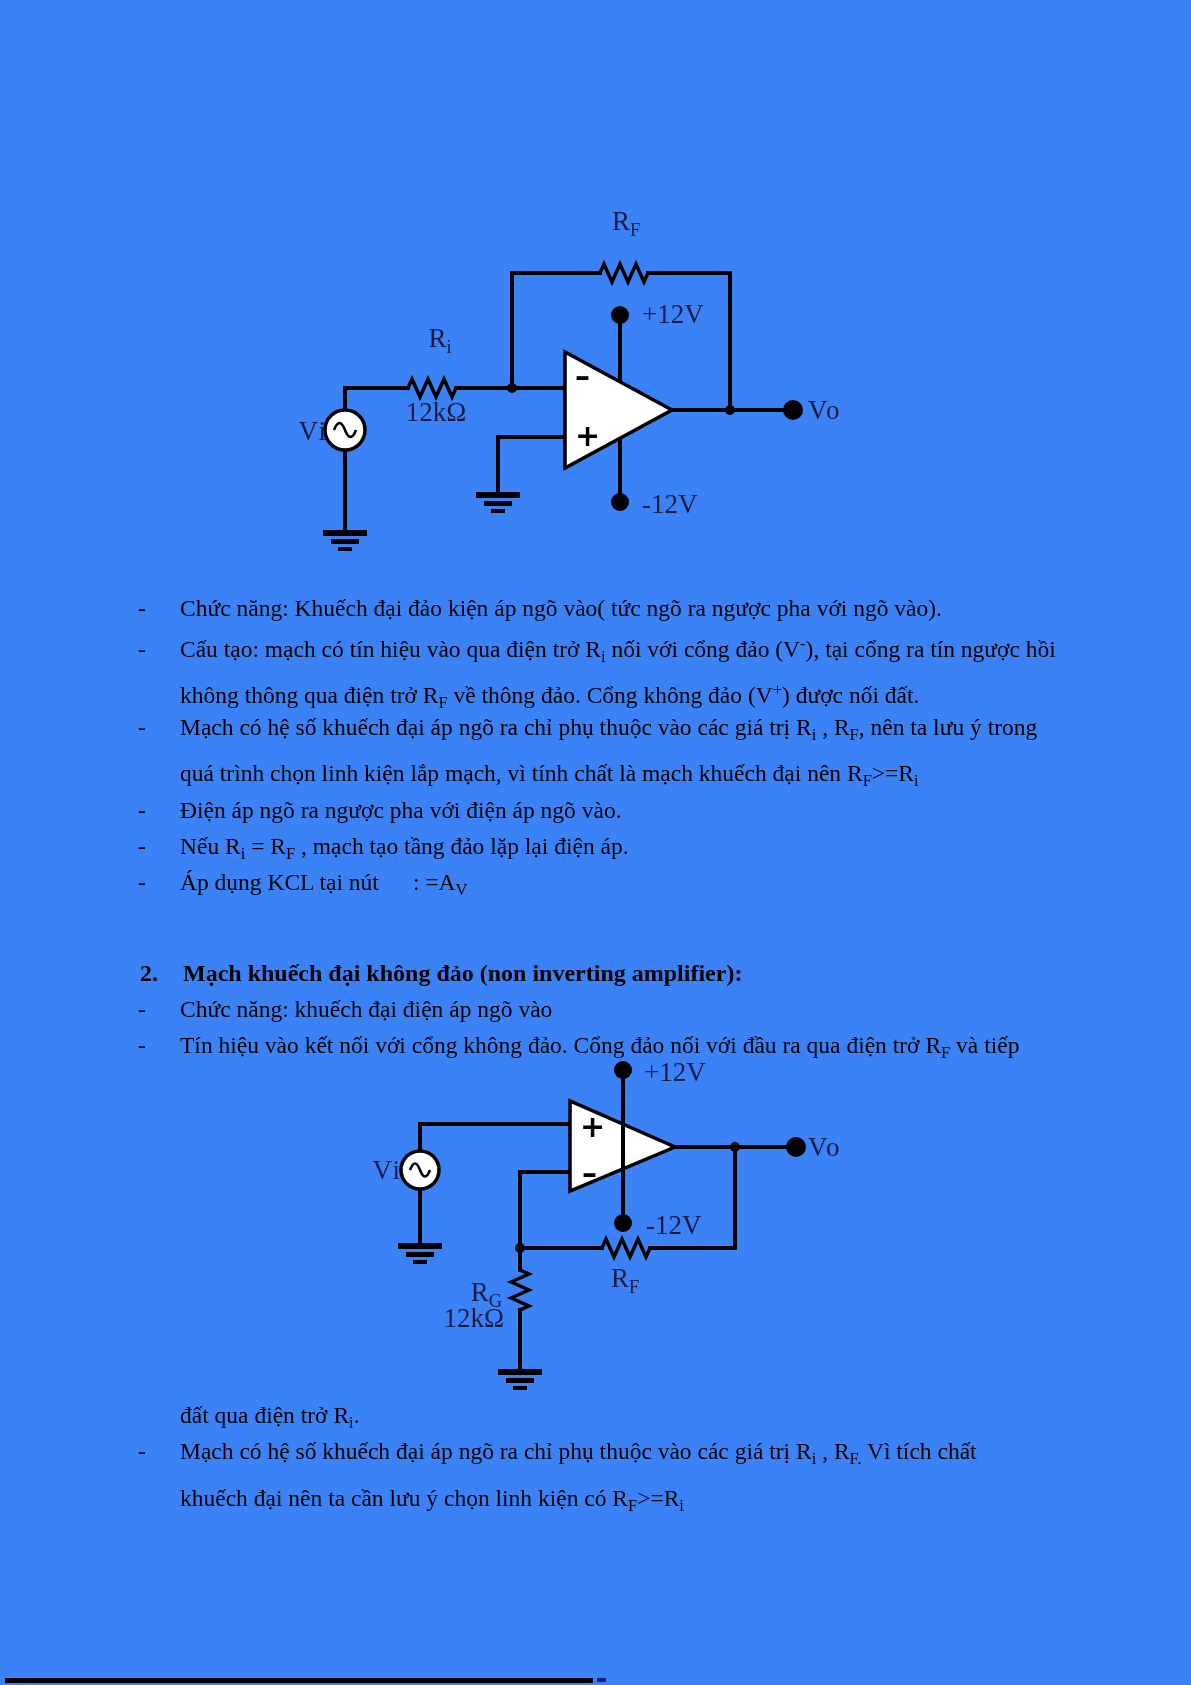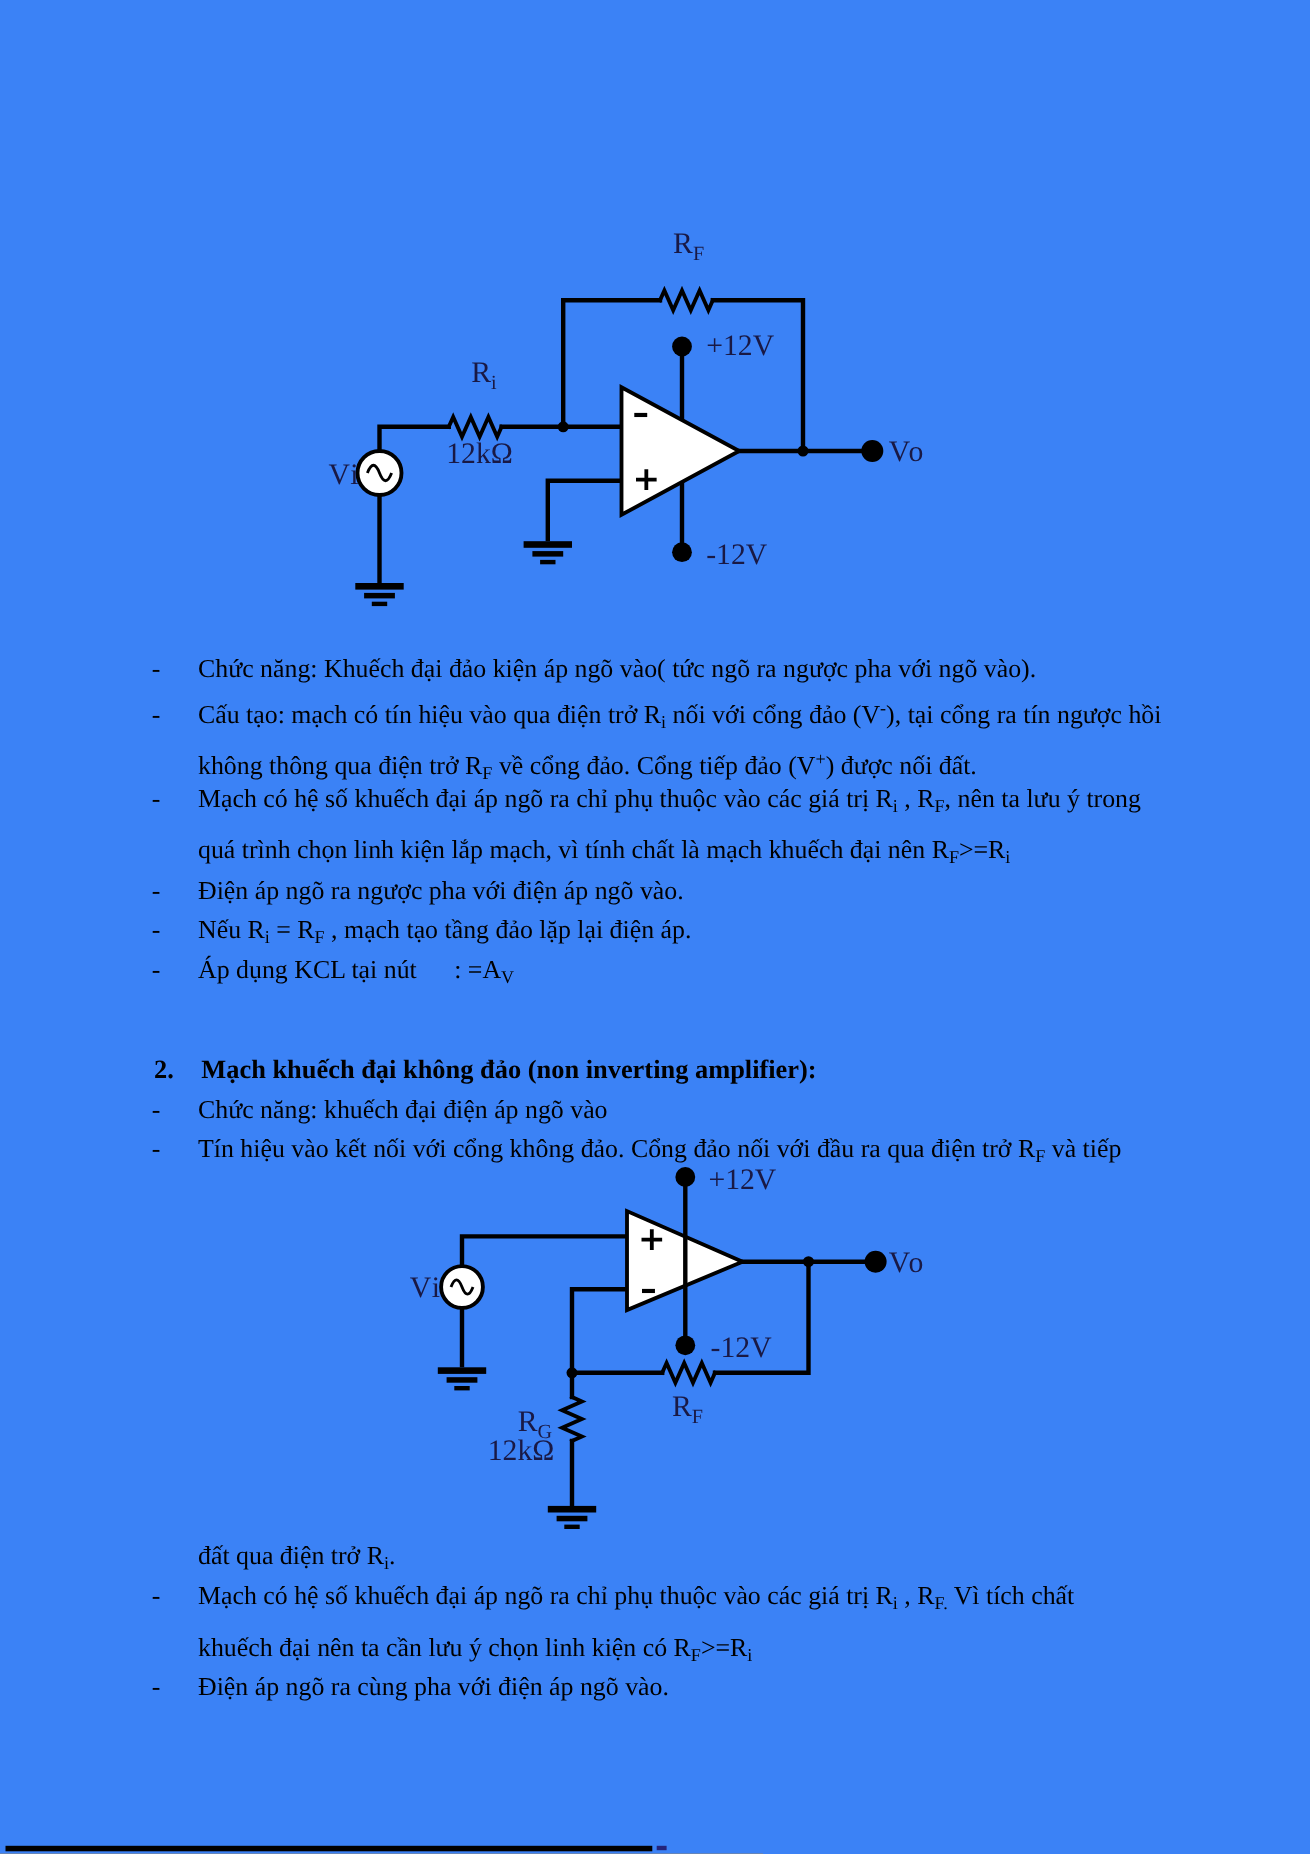--- a/index.html
+++ b/index.html
@@ -79,33 +79,32 @@
     <div class="clabel" style="left:372px;top:119px;">+12V</div>
     <div class="clabel" style="left:372px;top:309px;">-12V</div>
     <div class="clabel wide" style="left:12px;top:236px;width:46px;text-align:right;">Vi</div>
     <div class="clabel wide" style="left:538px;top:215px;">Vo</div>
     <div class="sign" style="left:305px;top:178px;font-size:30px;">–</div>
     <div class="sign" style="left:305px;top:238px;font-size:30px;">+</div>
   </div>
 
   <div class="line" style="left:138px;top:591px;"><span class="dash">-</span><span>Chức năng: Khuếch đại đảo kiện áp ngõ vào( tức ngõ ra ngược pha với ngõ vào).</span></div>
   <div class="line" style="left:138px;top:627px;"><span class="dash">-</span><span>Cấu tạo: mạch có tín hiệu vào qua điện trở R</span><sub class="sub">i</sub><span> nối với cổng đảo (V</span><sup class="sup">-</sup><span>), tại cổng ra tín ngược hồi</span></div>
-  <div class="line" style="left:180px;top:673px;"><span>không thông qua điện trở R</span><sub class="sub">F</sub><span> về cổng đảo. Cổng tiếp đảo (V</span><sup class="sup">+</sup><span>) được nối đất.</span></div>
+  <div class="line" style="left:180px;top:673px;"><span>không thông qua điện trở R</span><sub class="sub">F</sub><span> về thông đảo. Cổng không đảo (V</span><sup class="sup">+</sup><span>) được nối đất.</span></div>
   <div class="line" style="left:138px;top:710px;"><span class="dash">-</span><span>Mạch có hệ số khuếch đại áp ngõ ra chỉ phụ thuộc vào các giá trị R</span><sub class="sub">i</sub><span> , R</span><sub class="sub">F</sub><span>, nên ta lưu ý trong</span></div>
   <div class="line" style="left:180px;top:756px;"><span>quá trình chọn linh kiện lắp mạch, vì tính chất là mạch khuếch đại nên R</span><sub class="sub">F</sub><span>&gt;=R</span><sub class="sub">i</sub></div>
   <div class="line" style="left:138px;top:793px;"><span class="dash">-</span><span>Điện áp ngõ ra ngược pha với điện áp ngõ vào.</span></div>
   <div class="line" style="left:138px;top:829px;"><span class="dash">-</span><span>Nếu R</span><sub class="sub">i</sub><span> = R</span><sub class="sub">F</sub><span> , mạch tạo tầng đảo lặp lại điện áp.</span></div>
   <div class="line" style="left:138px;top:865px;"><span class="dash">-</span><span>Áp dụng KCL tại nút</span><span class="gap">: =A</span><sub class="sub">V</sub></div>
   <div class="line" style="left:140px;top:956px;font-size:24px;"><span class="num b">2.</span><span class="b">Mạch khuếch đại không đảo (non inverting amplifier):</span></div>
   <div class="line" style="left:138px;top:992px;"><span class="dash">-</span><span>Chức năng: khuếch đại điện áp ngõ vào</span></div>
   <div class="line" style="left:138px;top:1028px;"><span class="dash">-</span><span>Tín hiệu vào kết nối với cổng không đảo. Cổng đảo nối với đầu ra qua điện trở R</span><sub class="sub">F</sub><span> và tiếp</span></div>
   <div class="line" style="left:180px;top:1398px;"><span>đất qua điện trở R</span><sub class="sub">i</sub><span>.</span></div>
   <div class="line" style="left:138px;top:1434px;"><span class="dash">-</span><span>Mạch có hệ số khuếch đại áp ngõ ra chỉ phụ thuộc vào các giá trị R</span><sub class="sub">i</sub><span> , R</span><sub class="sub">F.</sub><span> Vì tích chất</span></div>
   <div class="line" style="left:180px;top:1481px;"><span>khuếch đại nên ta cần lưu ý chọn linh kiện có R</span><sub class="sub">F</sub><span>&gt;=R</span><sub class="sub">i</sub></div>
-  <div class="line" style="left:138px;top:1517px;"><span class="dash">-</span><span>Điện áp ngõ ra cùng pha với điện áp ngõ vào.</span></div>
 
   <div class="circuit" style="left:280px;top:1055px;width:560px;height:340px;">
     <svg width="560" height="340" viewBox="0 0 560 340">
       <g stroke="#000" stroke-width="4" fill="none" stroke-linecap="square">
 
         <path d="M140,96 V69 H290"></path>
 
         <path d="M140,134 V186"></path>
 
         <path d="M290,117 H240 V193"></path>

